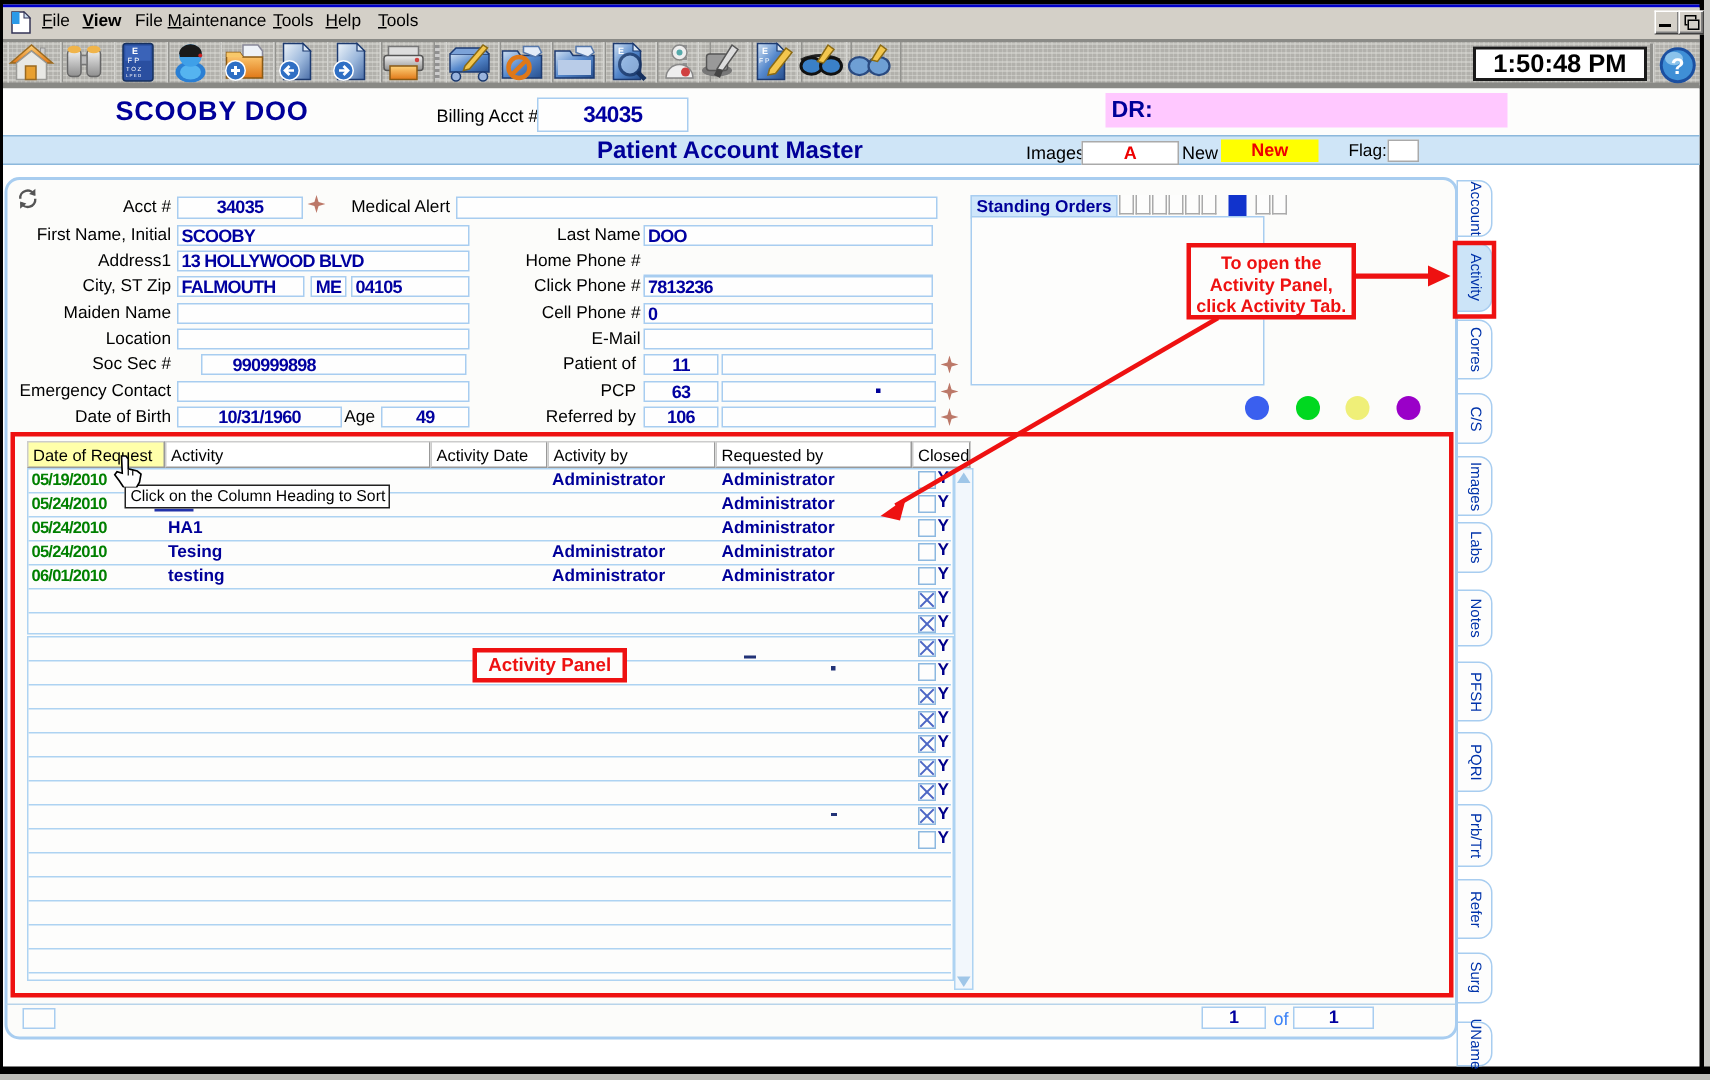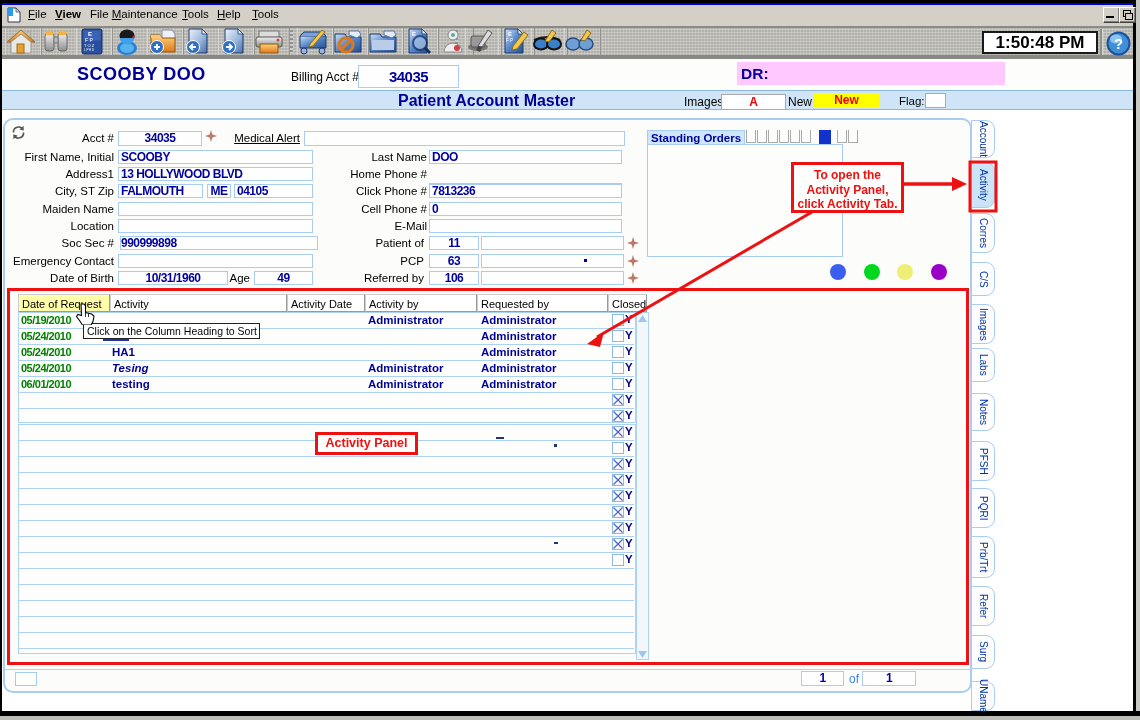--- a/index.html
+++ b/index.html
@@ -239,26 +239,26 @@
 <svg class="abs" style="left:205px;top:130px;" width="12" height="12" viewBox="0 0 12 12">
 <path d="M6 0 L7.4 4.6 L12 6 L7.4 7.4 L6 12 L4.6 7.4 L0 6 L4.6 4.6 Z" fill="#bc7868"></path>
   </svg>
 <div class="ibox" style="left:118px;top:150px;width:195px;height:14px;line-height:12px;padding-left:2px;">SCOOBY</div>
 <div class="ibox" style="left:118px;top:167px;width:195px;height:14px;line-height:12px;padding-left:2px;">13 HOLLYWOOD BLVD</div>
 <div class="ibox" style="left:118px;top:184.3px;width:85px;height:14px;line-height:12px;padding-left:2px;">FALMOUTH</div>
 <div class="ibox" style="left:207px;top:184.3px;width:24px;height:14px;line-height:12px;text-align:center;">ME</div>
 <div class="ibox" style="left:234px;top:184.3px;width:79px;height:14px;line-height:12px;padding-left:2px;">04105</div>
 <div class="ibox" style="left:118px;top:201.6px;width:195px;height:14px;line-height:12px;padding-left:2px;"></div>
 <div class="ibox" style="left:118px;top:218.9px;width:195px;height:14px;line-height:12px;padding-left:2px;"></div>
-<div class="ibox" style="left:120px;top:236.2px;width:198px;height:14px;line-height:12px;padding-left:0;">990999898</div>
+<div class="ibox" style="left:134px;top:236.2px;width:177px;height:14px;line-height:12px;padding-left:20px;">990999898</div>
 <div class="ibox" style="left:118px;top:253.5px;width:195px;height:14px;line-height:12px;padding-left:2px;"></div>
 <div class="ibox" style="left:118px;top:270.8px;width:110px;height:14px;line-height:12px;text-align:center;">10/31/1960</div>
 <div class="lblr" style="left:-10px;top:271.8px;width:260px;">Age</div>
 <div class="ibox" style="left:254px;top:270.8px;width:59px;height:14px;line-height:12px;text-align:center;">49</div>
-<div class="lblr" style="left:40px;top:132px;width:260px;text-decoration:underline;">Medical Alert</div>
+<div class="lblr" style="left:40px;top:132px;width:260px;">Medical Alert</div>
 <div class="lblr" style="left:167px;top:151px;width:260px;">Last Name</div>
 <div class="lblr" style="left:167px;top:168px;width:260px;">Home Phone #</div>
 <div class="lblr" style="left:167px;top:185.3px;width:260px;">Click Phone #</div>
 <div class="lblr" style="left:167px;top:202.6px;width:260px;">Cell Phone #</div>
 <div class="lblr" style="left:167px;top:219.9px;width:260px;">E-Mail</div>
 <div class="lblr" style="left:164px;top:237.2px;width:260px;">Patient of</div>
 <div class="lblr" style="left:164px;top:254.5px;width:260px;">PCP</div>
 <div class="lblr" style="left:164px;top:271.8px;width:260px;">Referred by</div>
 <div class="ibox" style="left:304px;top:131px;width:321px;height:15px;line-height:13px;padding-left:2px;"></div>
 <div class="ibox" style="left:429px;top:150px;width:193px;height:14px;line-height:12px;padding-left:2px;">DOO</div>
@@ -333,21 +333,21 @@
 <div class="date" style="left:21px;top:330px;">05/24/2010</div>
 <div class="act" style="left:481px;top:330px;">Administrator</div>
 <div class="cb" style="left:612px;top:330px;"></div>
 <div class="yv" style="left:625px;top:329px;">Y</div>
 <div class="date" style="left:21px;top:346px;">05/24/2010</div>
 <div class="act" style="left:112px;top:346px;">HA1</div>
 <div class="act" style="left:481px;top:346px;">Administrator</div>
 <div class="cb" style="left:612px;top:346px;"></div>
 <div class="yv" style="left:625px;top:345px;">Y</div>
 <div class="date" style="left:21px;top:362px;">05/24/2010</div>
-<div class="act" style="left:112px;top:362px;font-style:italic;">Tesing</div>
+<div class="act" style="left:112px;top:362px;">Tesing</div>
 <div class="act" style="left:368px;top:362px;">Administrator</div>
 <div class="act" style="left:481px;top:362px;">Administrator</div>
 <div class="cb" style="left:612px;top:362px;"></div>
 <div class="yv" style="left:625px;top:361px;">Y</div>
 <div class="date" style="left:21px;top:378px;">06/01/2010</div>
 <div class="act" style="left:112px;top:378px;">testing</div>
 <div class="act" style="left:368px;top:378px;">Administrator</div>
 <div class="act" style="left:481px;top:378px;">Administrator</div>
 <div class="cb" style="left:612px;top:378px;"></div>
 <div class="yv" style="left:625px;top:377px;">Y</div>

